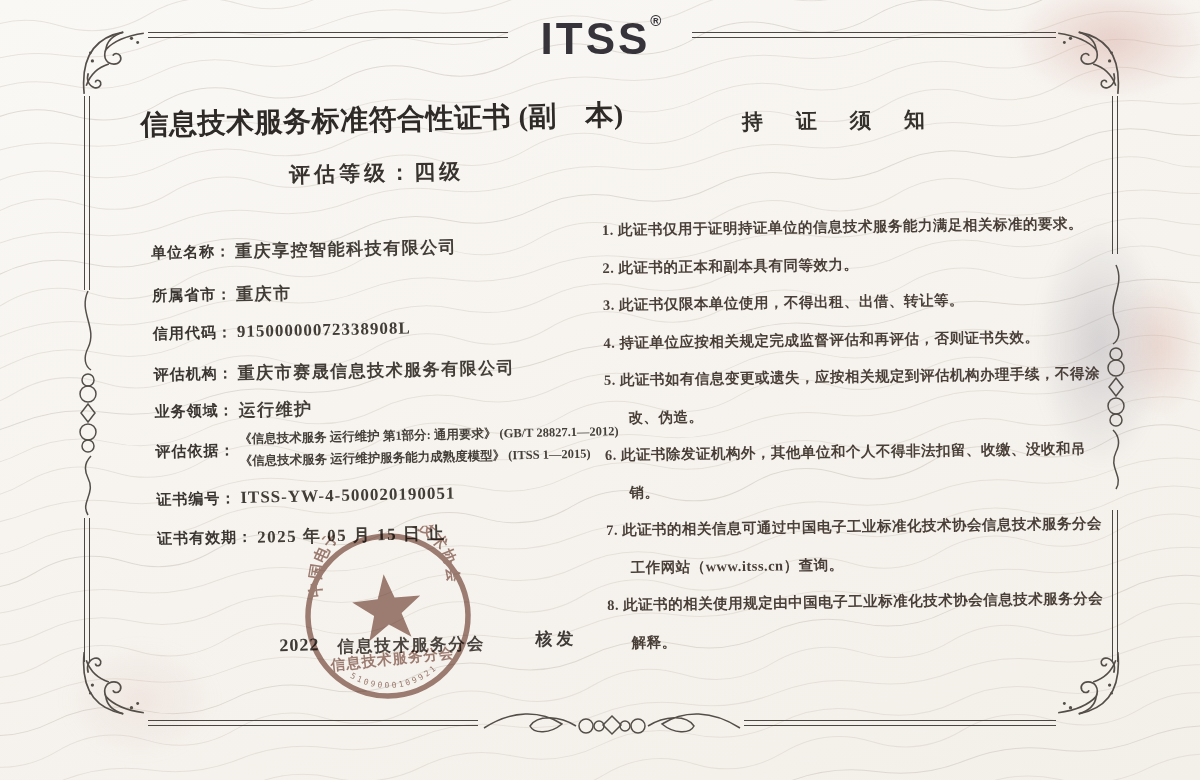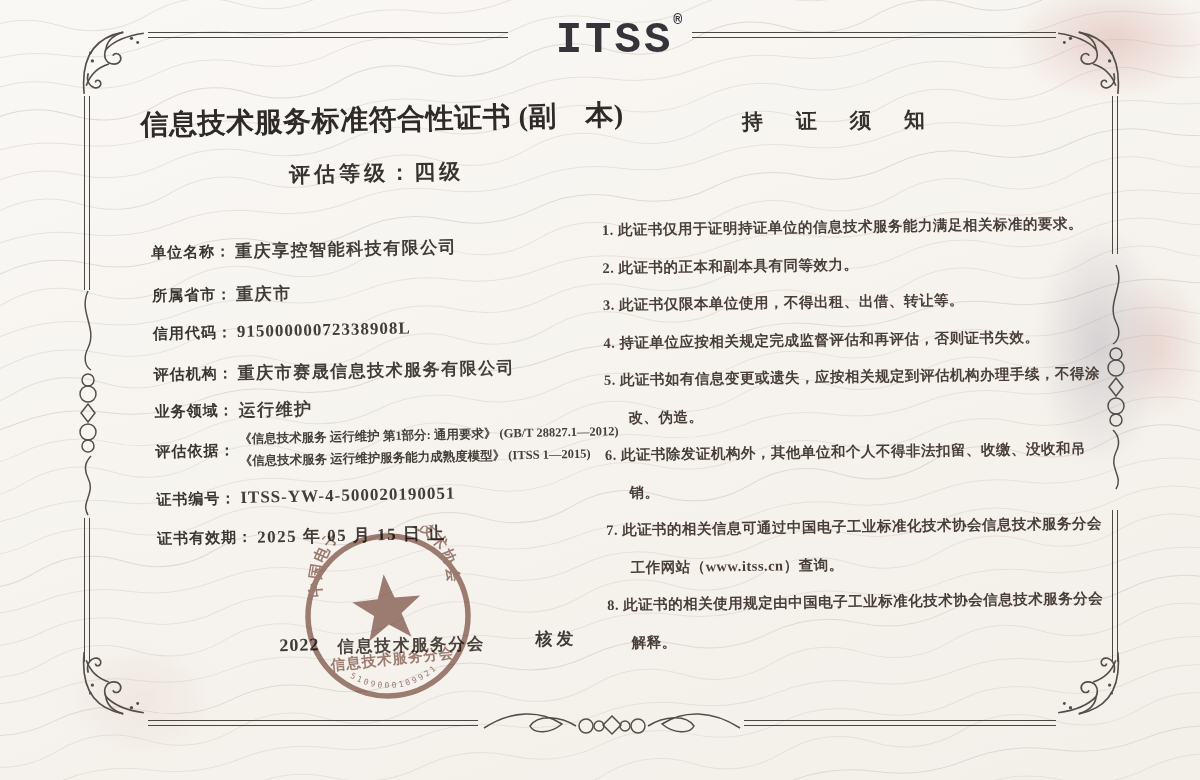--- a/index.html
+++ b/index.html
@@ -22,22 +22,22 @@
     background:radial-gradient(ellipse at center, rgba(214,170,160,.16), rgba(214,170,160,0) 70%);}
 
   
   .dline-h{position:absolute; height:4px; border-top:1.4px solid #4c4743; border-bottom:1.4px solid #4c4743;}
   .dline-v{position:absolute; width:4px; border-left:1.4px solid #4c4743; border-right:1.4px solid #4c4743;}
   .orn{position:absolute; width:72px; height:72px;}
   .flour-v{position:absolute; width:26px; height:230px;}
   .flour-h{position:absolute; width:268px; height:46px;}
 
   
-  .logo{position:absolute; left:523px; top:12px; width:192px; text-align:center;
-    font-family:Liberation Mono, monospace; font-weight:bold; font-size:44px;
+  .logo{position:absolute; left:505px; top:12px; width:192px; text-align:center;
+    font-family:Liberation Sans, sans-serif; font-weight:bold; font-size:44px;
     letter-spacing:3px; color:#36333a;}
   .logo sup{font-size:15px; vertical-align:28px; letter-spacing:0;}
 
   
   .left-page{position:absolute; left:140px; top:100px; width:470px;
     transform:rotate(-1.2deg); transform-origin:left top;}
   .cert-title{position:absolute; left:0; top:6px; width:470px; text-align:center;
     font-size:28px; font-weight:bold; color:#2e2a28; letter-spacing:.5px; white-space:nowrap;}
   .cert-grade{position:absolute; left:0; top:64px; width:470px; text-align:center;
     font-size:21px; font-weight:bold; color:#38332f; letter-spacing:4px;}

